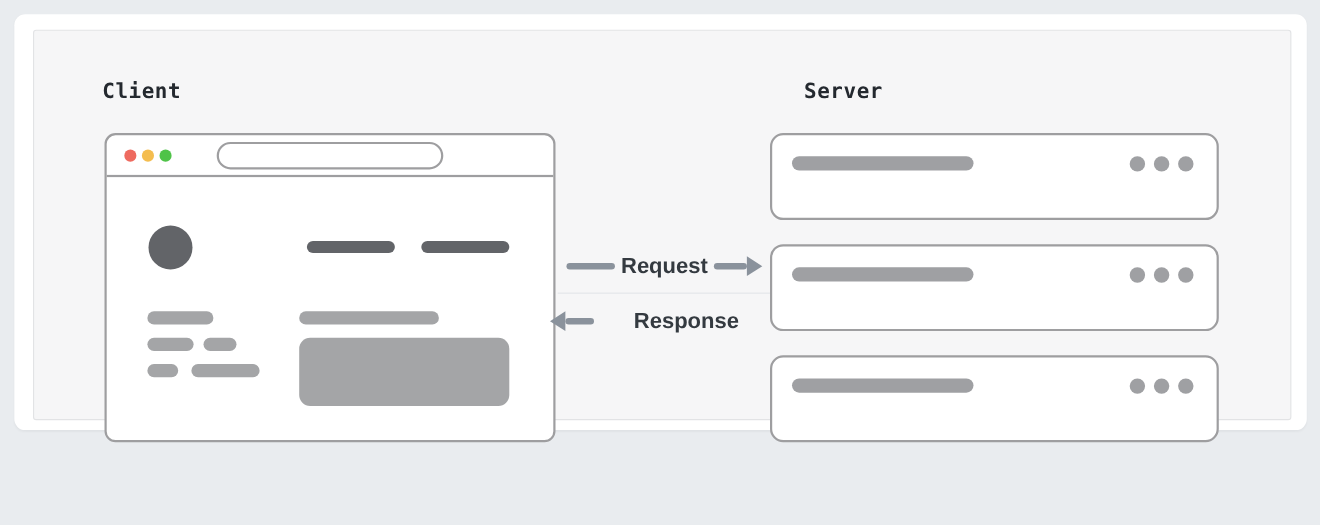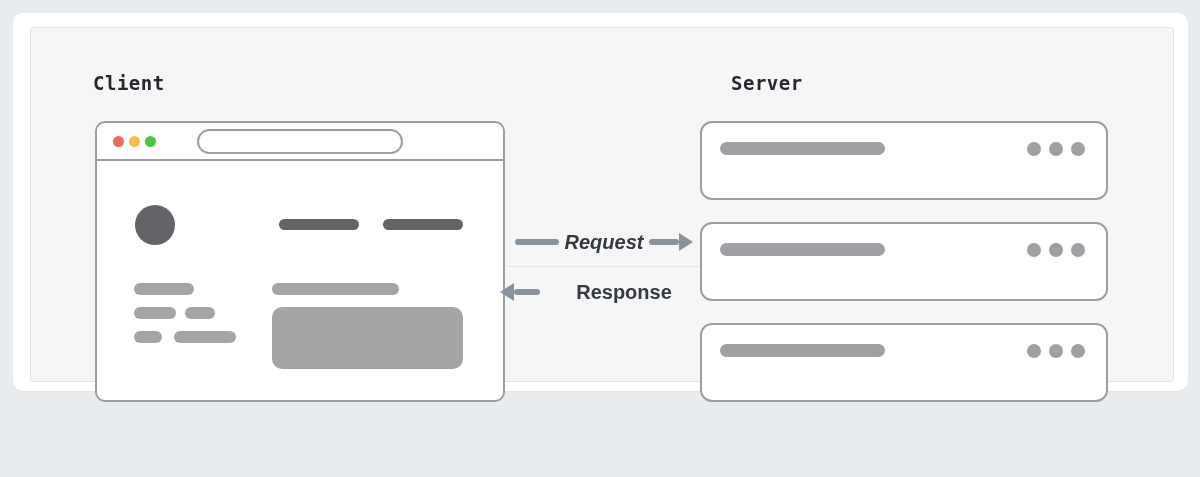--- a/index.html
+++ b/index.html
@@ -133,21 +133,21 @@
   .flow-row {
     position: absolute;
     left: 475px;
     width: 196px;
     height: 24px;
     display: flex;
     align-items: center;
     justify-content: center;
     gap: 6px;
   }
-  .flow-request  { top: 202px; font-style: italic; }
+  .flow-request  { top: 202px; }
   .flow-response { top: 252px; gap: 36px; }
   .flow-label {
     font-size: 20px;
     font-weight: 600;
     color: var(--flow-text, #343a40);
     white-space: nowrap;
   }
   .shaft {
     height: 6px;
     border-radius: 3px;

